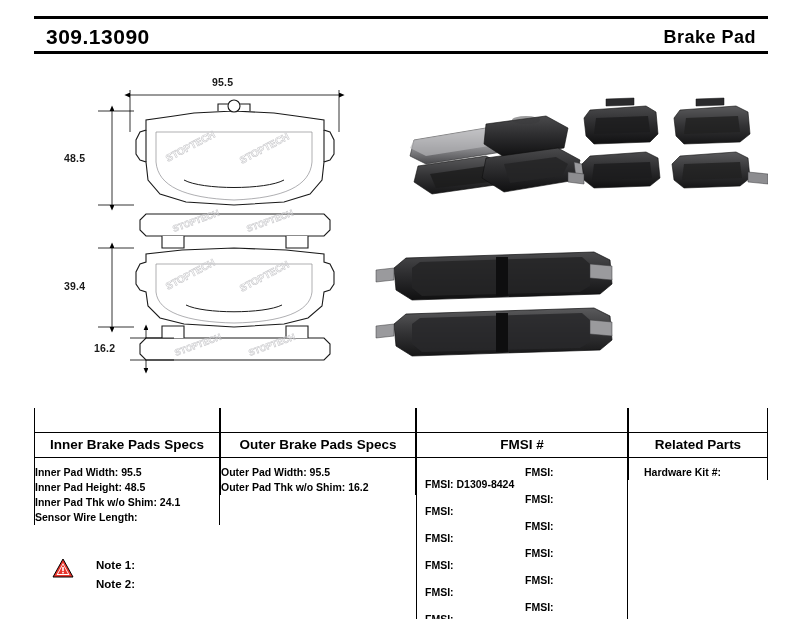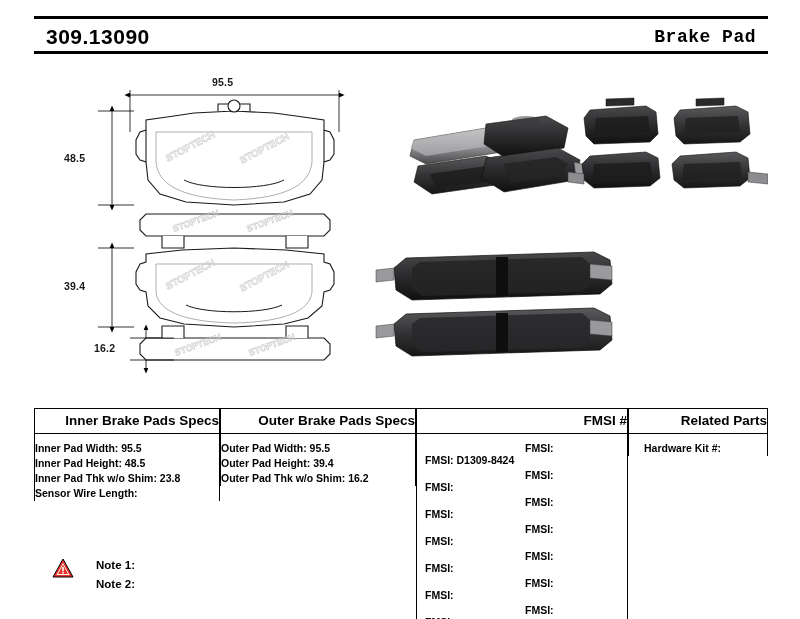--- a/index.html
+++ b/index.html
@@ -42,21 +42,20 @@
     font-weight: bold;
     letter-spacing: 0.5px;
   }
   .header-right {
     position: absolute;
     right: 12px;
     top: 8px;
     font-size: 18px;
     font-weight: bold;
     letter-spacing: 0.5px;
-    font-family: Liberation Mono, monospace;
   }
 
   
   .drawing {
     position: absolute;
     left: 34px;
     top: 62px;
     width: 734px;
     height: 330px;
   }
@@ -83,23 +82,24 @@
     top: 0;
     border-left: 1px solid #000;
     border-right: 1px solid #000;
     box-sizing: border-box;
   }
   .tbl-head {
     border-top: 1px solid #000;
     border-bottom: 1px solid #000;
     height: 24px;
     line-height: 24px;
-    text-align: right;
+    text-align: center;
     font-size: 13.5px;
     font-weight: bold;
+    margin-top: 24px;
   }
   .tbl-body {
     padding-top: 7px;
   }
   .row {
     font-size: 10.5px;
     font-weight: bold;
     line-height: 15px;
     white-space: nowrap;
   }
@@ -320,30 +320,29 @@
     <div class="dim" style="left:60px; top:280px;">16.2</div>
   </div>
 
   <div class="tables">
 
     <div class="tbl tbl-inner">
       <div class="tbl-head">Inner Brake Pads Specs</div>
       <div class="tbl-body">
         <div class="row right">Inner Pad Width: 95.5</div>
         <div class="row right">Inner Pad Height: 48.5</div>
-        <div class="row right">Inner Pad Thk w/o Shim: 23.8</div>
+        <div class="row right">Inner Pad Thk w/o Shim: 24.1</div>
         <div class="row right">Sensor Wire Length:</div>
       </div>
     </div>
 
     <div class="tbl tbl-outer">
       <div class="tbl-head">Outer Brake Pads Specs</div>
       <div class="tbl-body">
         <div class="row right">Outer Pad Width: 95.5</div>
-        <div class="row right">Outer Pad Height: 39.4</div>
         <div class="row right">Outer Pad Thk w/o Shim: 16.2</div>
       </div>
     </div>
 
     <div class="tbl tbl-fmsi">
       <div class="tbl-head">FMSI #</div>
       <div class="tbl-body">
         <div class="fmsi-row">
           <span class="fmsi-c1">FMSI:  D1309-8424</span>
           <span class="fmsi-c2">FMSI:</span>

